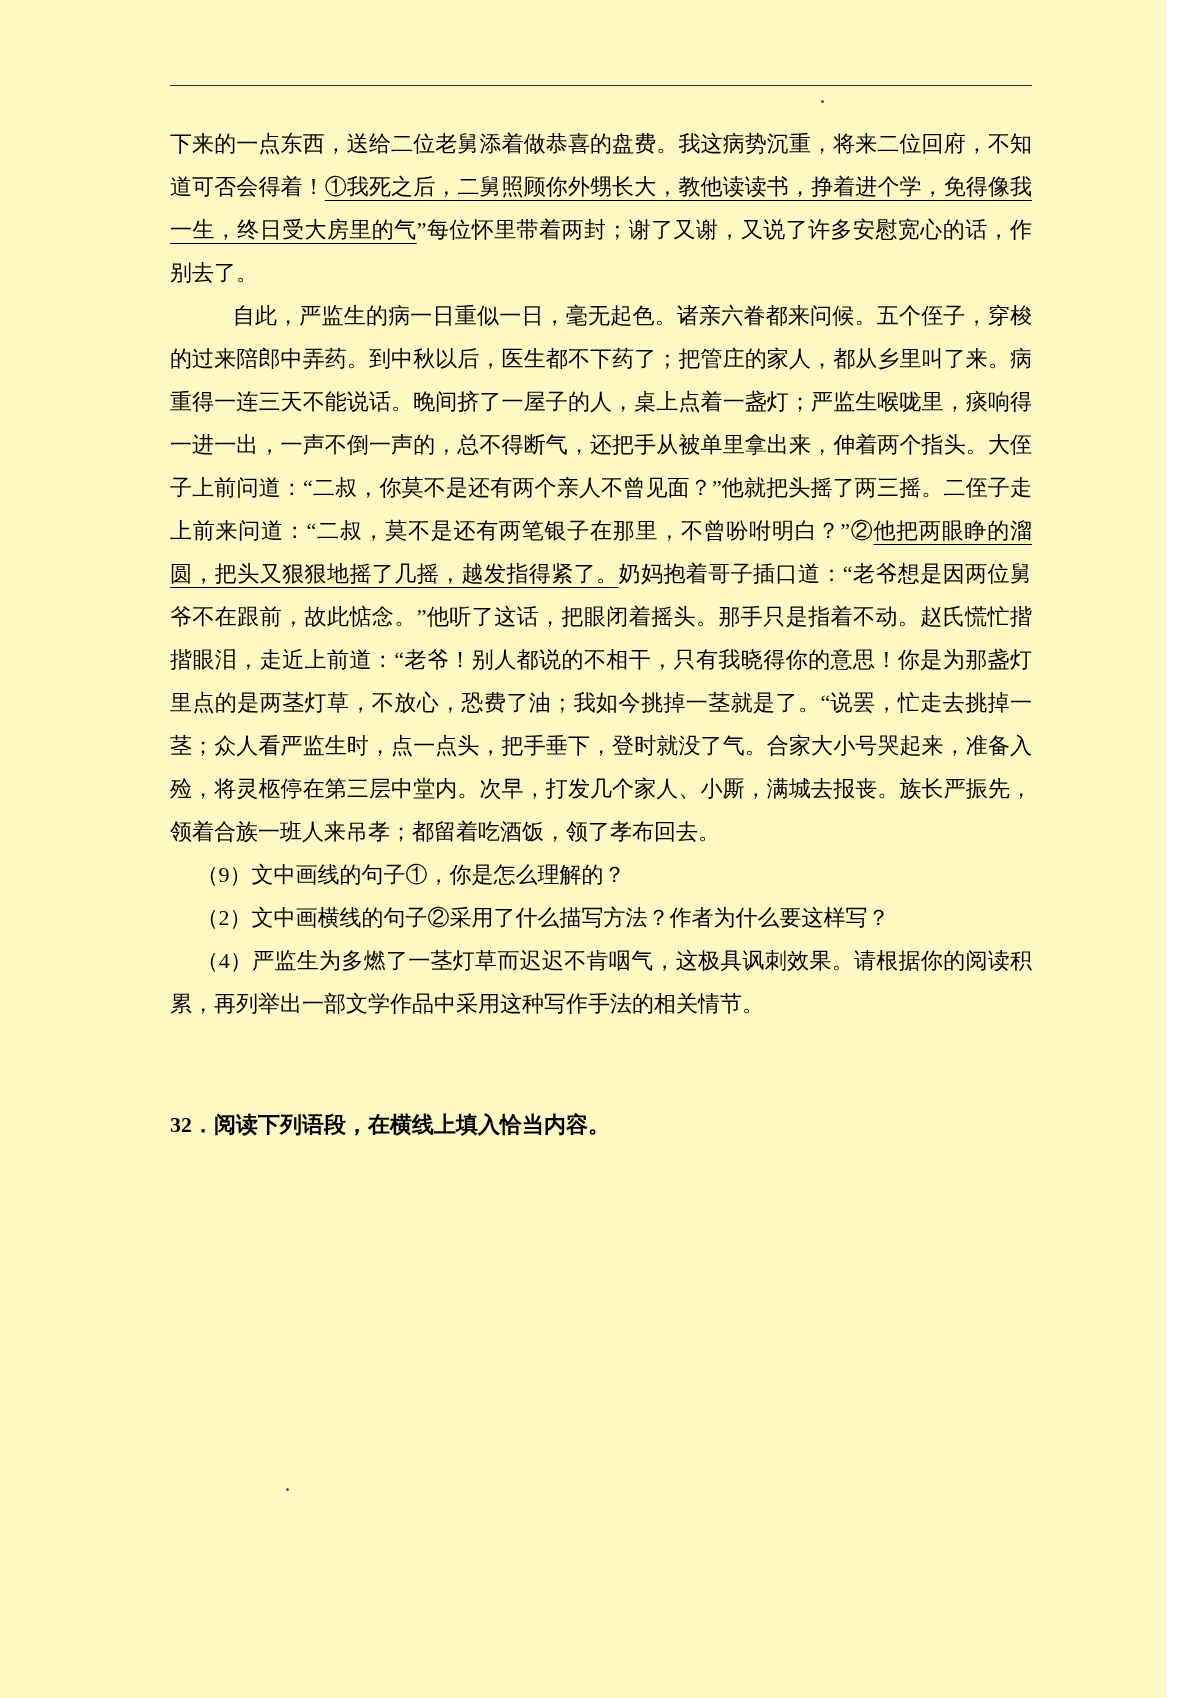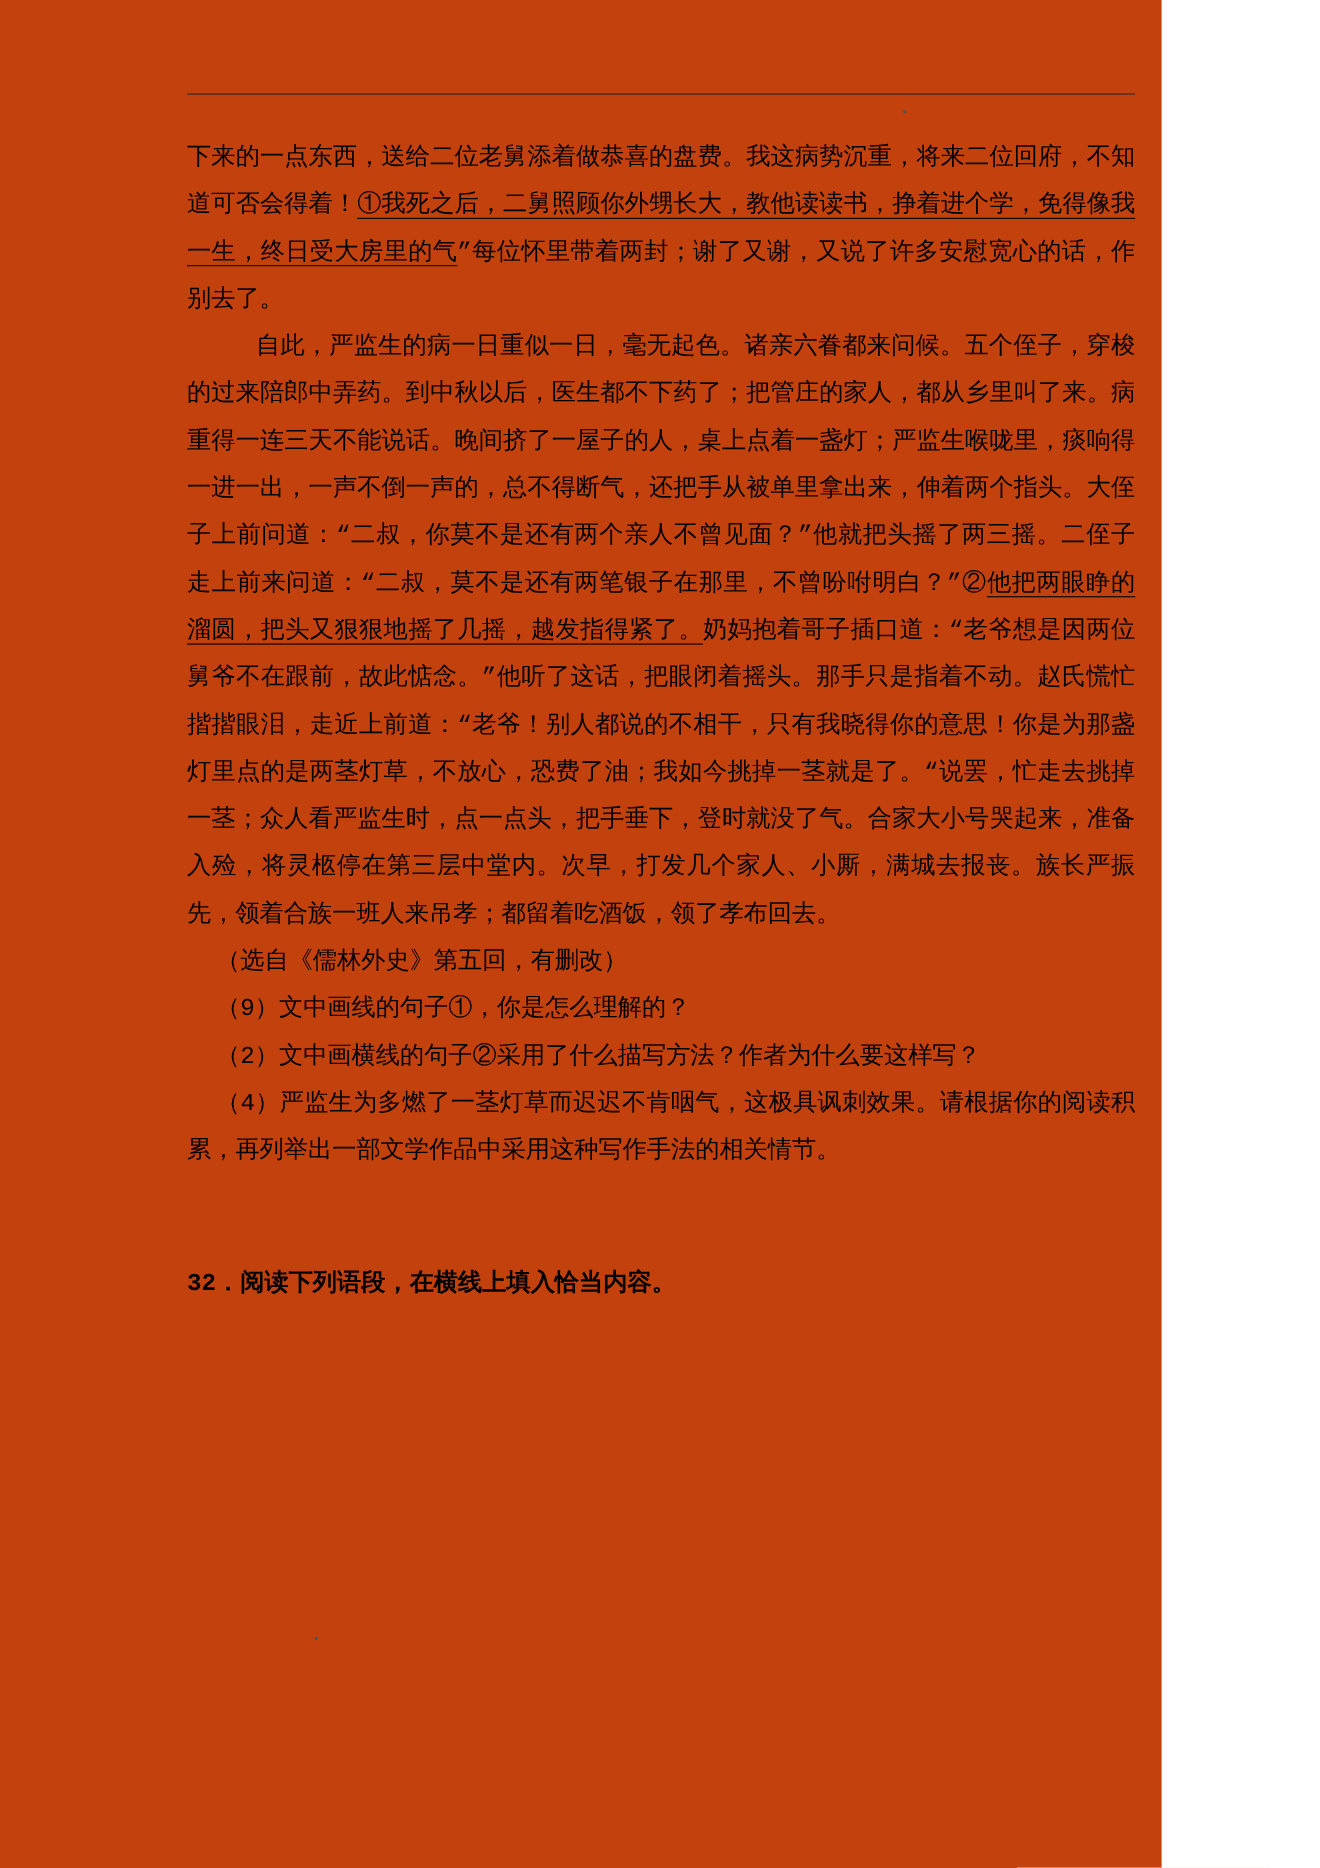--- a/index.html
+++ b/index.html
@@ -1,21 +1,21 @@
 <!DOCTYPE html>
 <html><head>
 <meta charset="utf-8">
 <style>
   html, body { margin: 0; padding: 0; background: #ffffff; }
   .page {
     position: relative;
-    width: 1056px;
+    width: 1166px;
     height: 1698px;
-    background: #c2410c;
-    font-family: Liberation Mono, monospace;
+    background: #fef9c3;
+    font-family: Liberation Serif, serif;
     color: #000000;
     overflow: hidden;
   }
   .header-rule {
     position: absolute;
     top: 85px;
     left: 170px;
     width: 862px;
     height: 0;
     border-top: 1.5px solid #2b2b2b;
@@ -62,21 +62,20 @@
   <div class="header-rule"></div>
   <div class="dot dot-top"></div>
   <div class="dot dot-bottom"></div>
 
   <div class="content">
 
     <p class="para"><span>下来的一点东西，送给二位老舅添着做恭喜的盘费。我这病势沉重，将来二位回府，不知道可否会得着！</span><span class="u">①我死之后，二舅照顾你外甥长大，教他读读书，挣着进个学，免得像我一生，终日受大房里的气</span><span>”每位怀里带着两封；谢了又谢，又说了许多安慰宽心的话，作别去了。</span></p>
 
     <p class="para indent3"><span>自此，严监生的病一日重似一日，毫无起色。诸亲六眷都来问候。五个侄子，穿梭的过来陪郎中弄药。到中秋以后，医生都不下药了；把管庄的家人，都从乡里叫了来。病重得一连三天不能说话。晚间挤了一屋子的人，桌上点着一盏灯；严监生喉咙里，痰响得一进一出，一声不倒一声的，总不得断气，还把手从被单里拿出来，伸着两个指头。大侄子上前问道：“二叔，你莫不是还有两个亲人不曾见面？”他就把头摇了两三摇。二侄子走上前来问道：“二叔，莫不是还有两笔银子在那里，不曾吩咐明白？”②</span><span class="u">他把两眼睁的溜圆，把头又狠狠地摇了几摇，越发指得紧了。</span><span>奶妈抱着哥子插口道：“老爷想是因两位舅爷不在跟前，故此惦念。”他听了这话，把眼闭着摇头。那手只是指着不动。赵氏慌忙揩揩眼泪，走近上前道：“老爷！别人都说的不相干，只有我晓得你的意思！你是为那盏灯里点的是两茎灯草，不放心，恐费了油；我如今挑掉一茎就是了。“说罢，忙走去挑掉一茎；众人看严监生时，点一点头，把手垂下，登时就没了气。合家大小号哭起来，准备入殓，将灵柩停在第三层中堂内。次早，打发几个家人、小厮，满城去报丧。族长严振先，领着合族一班人来吊孝；都留着吃酒饭，领了孝布回去。</span></p>
 
-    <p class="para indent1">（选自《儒林外史》第五回，有删改）</p>
 
     <p class="para indent1">（9）文中画线的句子①，你是怎么理解的？</p>
 
     <p class="para indent1">（2）文中画横线的句子②采用了什么描写方法？作者为什么要这样写？</p>
 
     <p class="para indent1">（4）严监生为多燃了一茎灯草而迟迟不肯咽气，这极具讽刺效果。请根据你的阅读积累，再列举出一部文学作品中采用这种写作手法的相关情节。</p>
 
 
     <p class="para section-heading">32．阅读下列语段，在横线上填入恰当内容。</p>
 

